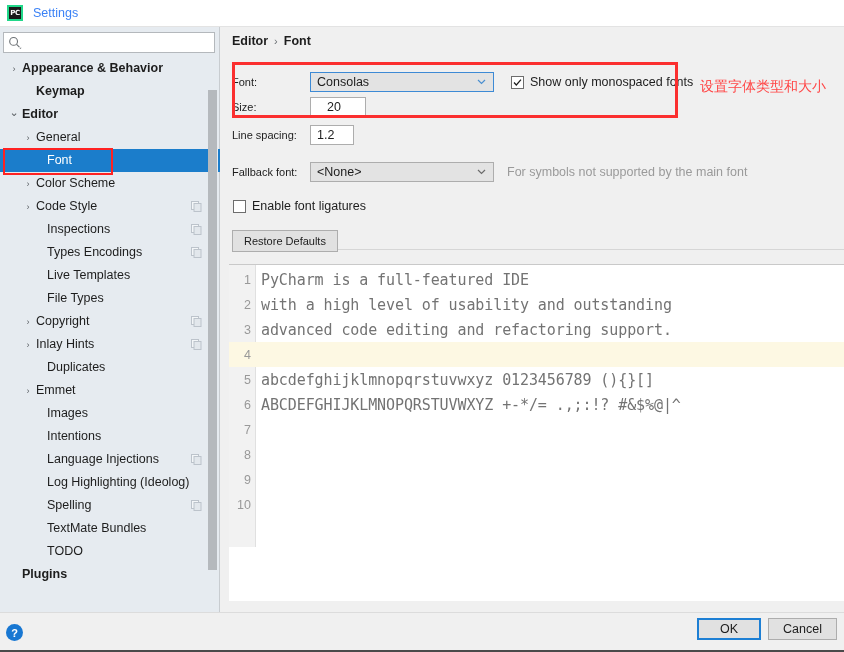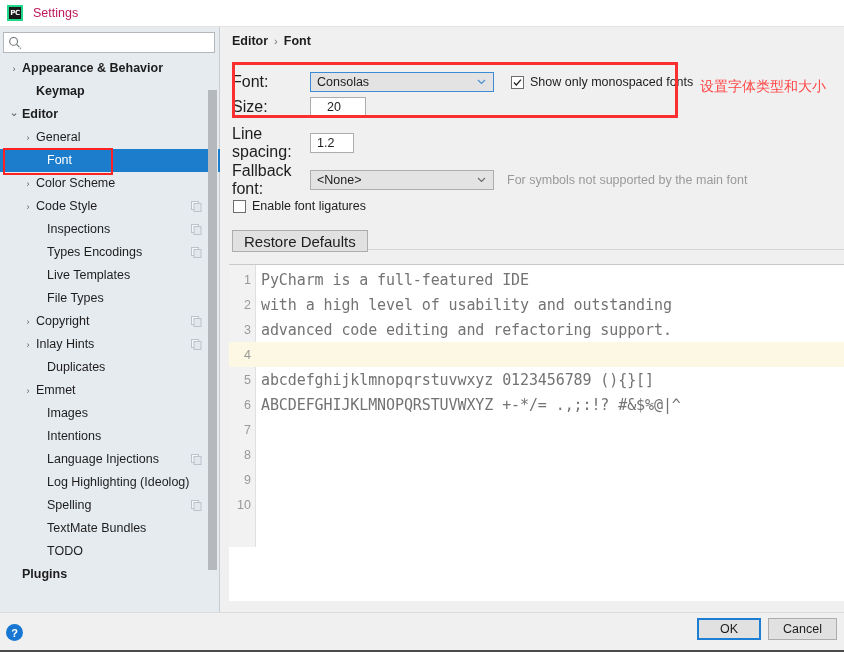--- a/index.html
+++ b/index.html
@@ -26,21 +26,21 @@
   #app-icon {
     width: 16px; height: 16px; margin-left: 7px;
     background: #1a1a1a;
     border: 2px solid #21d789;
     display: flex; align-items: center; justify-content: center;
     font-size: 7px; font-weight: bold; color: #ffffff;
     line-height: 1; letter-spacing: -0.5px;
     font-family: "DejaVu Sans", sans-serif;
   }
   #title-text {
-    margin-left: 10px; font-size: 12.5px; color: #be185d;
+    margin-left: 10px; font-size: 12.5px; color: #3b82f6;
   }
 
   
   #sidebar {
     position: absolute; left: 0; top: 27px;
     width: 220px; height: 585px;
     background: #e6ebf0;
     border-right: 1px solid #c8ccd0;
   }
   #search-wrap {
@@ -121,21 +121,21 @@
   }
   #breadcrumb {
     position: absolute; left: 11px; top: 7px;
     font-size: 12.5px; font-weight: bold; color: #1d1d1d;
     display: flex; align-items: center; gap: 6px;
   }
   #breadcrumb .sep { font-weight: normal; color: #6a6f73; font-size: 11px; }
 
   .row { position: absolute; display: flex; align-items: center; }
 
-  .flabel { font-size: 16px; color: #1d1d1d; }
+  .flabel { font-size: 11px; color: #1d1d1d; }
 
   .combo {
     position: relative;
     background: #e3e3e3;
     border: 1px solid #adadad;
     height: 20px;
     display: flex; align-items: center;
     padding-left: 6px;
     font-size: 12.5px; color: #1d1d1d;
   }
@@ -167,21 +167,21 @@
   .box svg { display: block; }
 
   .hinttext { font-size: 12.5px; color: #9a9a9a; }
 
   .btn {
     background: #e1e1e1;
     border: 1px solid #adadad;
     height: 22px;
     padding: 0 11px;
     display: inline-flex; align-items: center; justify-content: center;
-    font-size: 15px; color: #1d1d1d;
+    font-size: 11px; color: #1d1d1d;
     font-family: "Liberation Sans", sans-serif;
   }
 
   #divider {
     position: absolute; left: 11px; top: 222px;
     width: 612px; height: 1px; background: #d6d6d6;
   }
 
   
   #annot-box {

